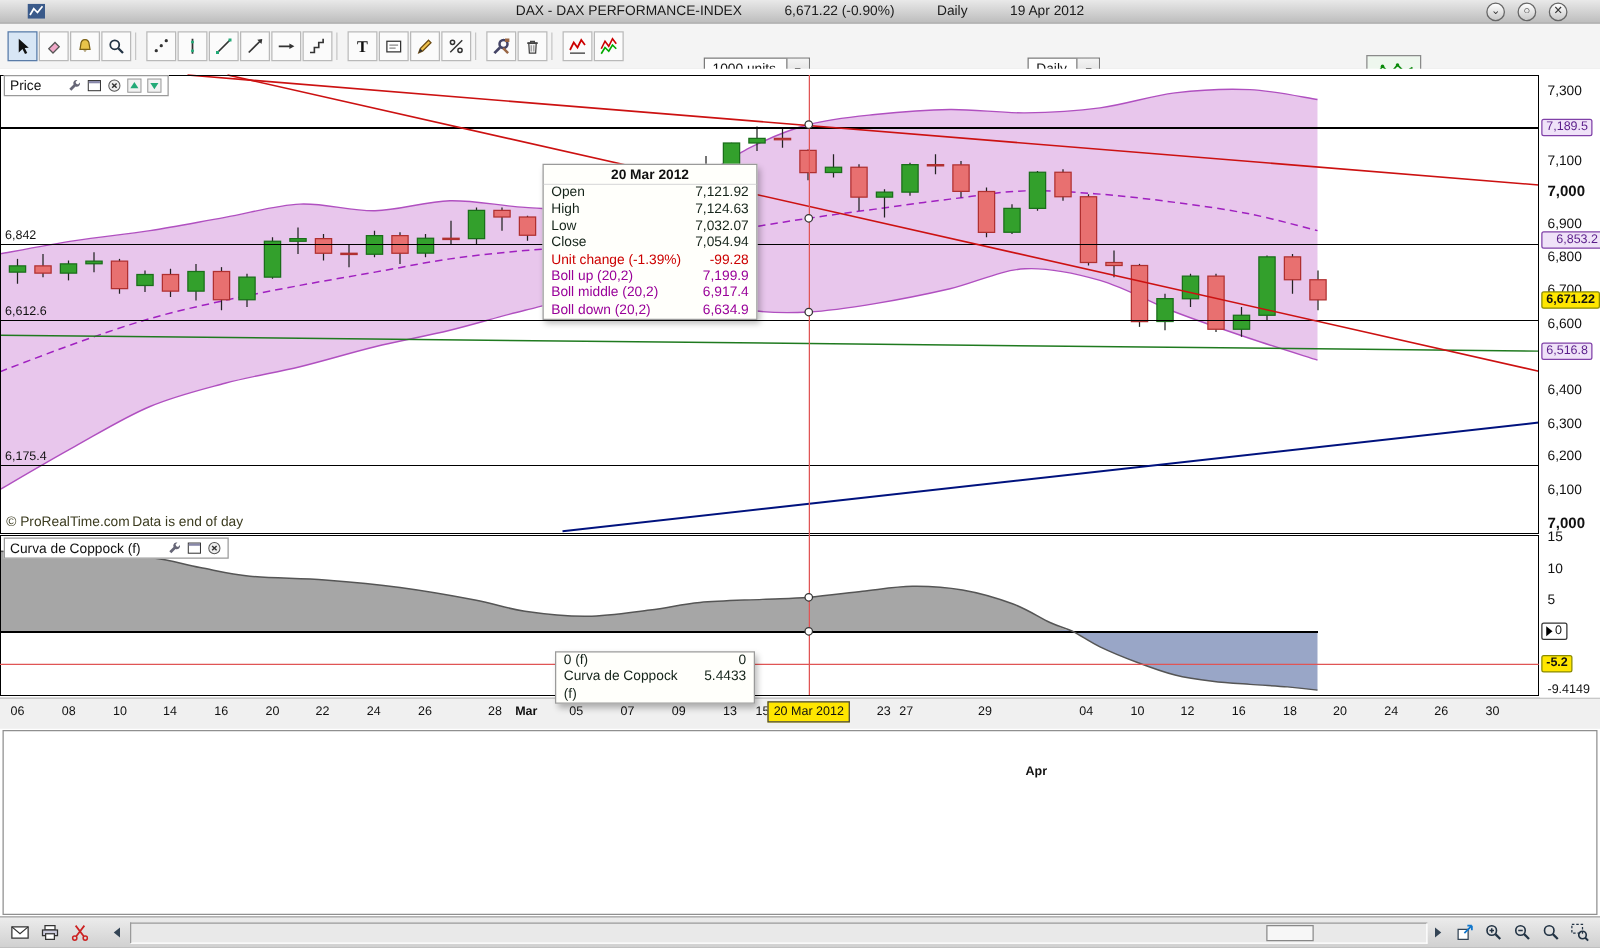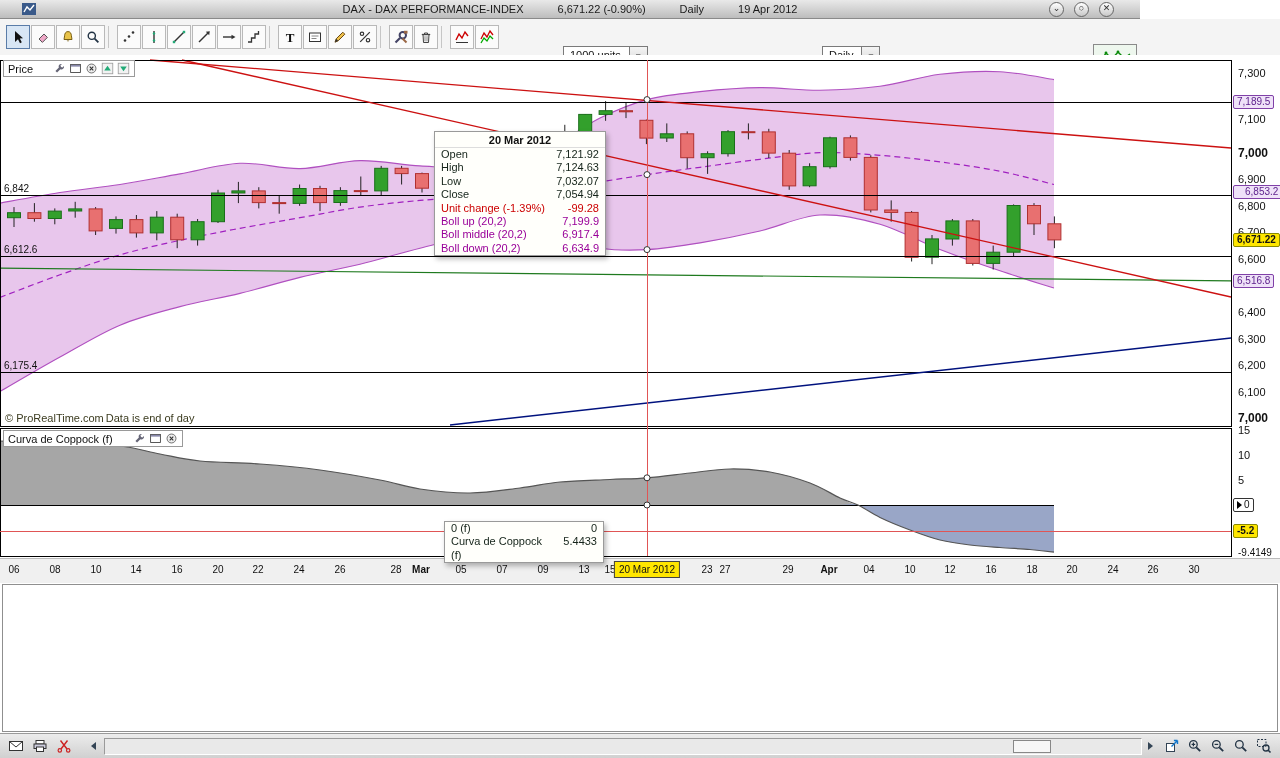--- a/index.html
+++ b/index.html
@@ -1,19 +1,19 @@
 <!DOCTYPE html>
 <html><head>
 <meta charset="utf-8">
 <style>
   html,body{margin:0;padding:0;background:#888;}
   .screen{position:relative;width:1280px;height:758px;background:#ffffff;overflow:hidden;
           font-family:"Liberation Sans",sans-serif;font-size:11px;color:#111;}
   
-  .titlebar{position:absolute;top:0;left:0;width:1140px;height:18px;
+  .titlebar{position:absolute;top:0;left:0;width:1280px;height:18px;
             background:linear-gradient(#e9e9e9,#bdbdbd);border-bottom:1px solid #8a8a8a;
             display:flex;align-items:center;}
   .titlebar .appicon{position:absolute;left:22px;top:3px;}
   .titletext{flex:1;display:flex;justify-content:center;gap:34px;align-items:center;color:#1a1a1a;}
   .wctrls{position:absolute;right:26px;top:2px;display:flex;gap:10px;}
   .wbtn{width:13px;height:13px;border-radius:50%;border:1px solid #666;
         background:linear-gradient(#ffffff,#c8c8c8);font-size:9px;line-height:11px;
         text-align:center;color:#333;cursor:default;}
   
   .toolbar{position:absolute;top:19px;left:0;width:1280px;height:36px;background:#f4f4f4;
@@ -498,21 +498,21 @@
           <div class="row c-black">
             <span>Curva de Coppock (f)</span>
             <span>5.4433</span>
           </div>
         </div>
     </div>
   </div>
 
   <div class="raxis" id="right-axis">
       <span class="tick" style="top: 18px;">7,300</span>
-      <span class="tick" style="top: 64px;">7,100</span>
+      <span class="tick" style="top: 74px;">7,100</span>
       <span class="tick bold" style="top: 97.65px;">7,000</span>
       <span class="tick" style="top: 124.2px;">6,900</span>
       <span class="tick" style="top: 150.75px;">6,800</span>
       <span class="tick" style="top: 177.3px;">6,700</span>
       <span class="tick" style="top: 203.85px;">6,600</span>
       <span class="tick" style="top: 256.95px;">6,400</span>
       <span class="tick" style="top: 283.5px;">6,300</span>
       <span class="tick" style="top: 310.05px;">6,200</span>
       <span class="tick" style="top: 336.6px;">6,100</span>
       <span class="tick bold" style="top: 363.15px;">7,000</span>
@@ -541,21 +541,21 @@
       <span class="xlabel" style="left: 380px; margin-left: 16px;">28</span>
       <span class="xlabel bold" style="left: 421px;">Mar</span>
       <span class="xlabel" style="left: 461px;">05</span>
       <span class="xlabel" style="left: 502px;">07</span>
       <span class="xlabel" style="left: 543px;">09</span>
       <span class="xlabel" style="left: 584px;">13</span>
       <span class="xlabel" style="left: 610px;">15</span>
       <span class="xlabel" style="left: 707px;">23</span>
       <span class="xlabel" style="left: 725px; text-align: right;">27</span>
       <span class="xlabel" style="left: 788px;">29</span>
-      <span class="xlabel bold" style="left: 829px;">Apr</span>
+      <span class="xlabel bold" style="left: 829px; margin-top: 48px;">Apr</span>
       <span class="xlabel" style="left: 869px;">04</span>
       <span class="xlabel" style="left: 910px;">10</span>
       <span class="xlabel" style="left: 950px;">12</span>
       <span class="xlabel" style="left: 991px;">16</span>
       <span class="xlabel" style="left: 1032px;">18</span>
       <span class="xlabel" style="left: 1072px;">20</span>
       <span class="xlabel" style="left: 1113px;">24</span>
       <span class="xlabel" style="left: 1153px;">26</span>
       <span class="xlabel" style="left: 1194px;">30</span>
       <span class="xhl" style="left: 647px;">20 Mar 2012</span>

